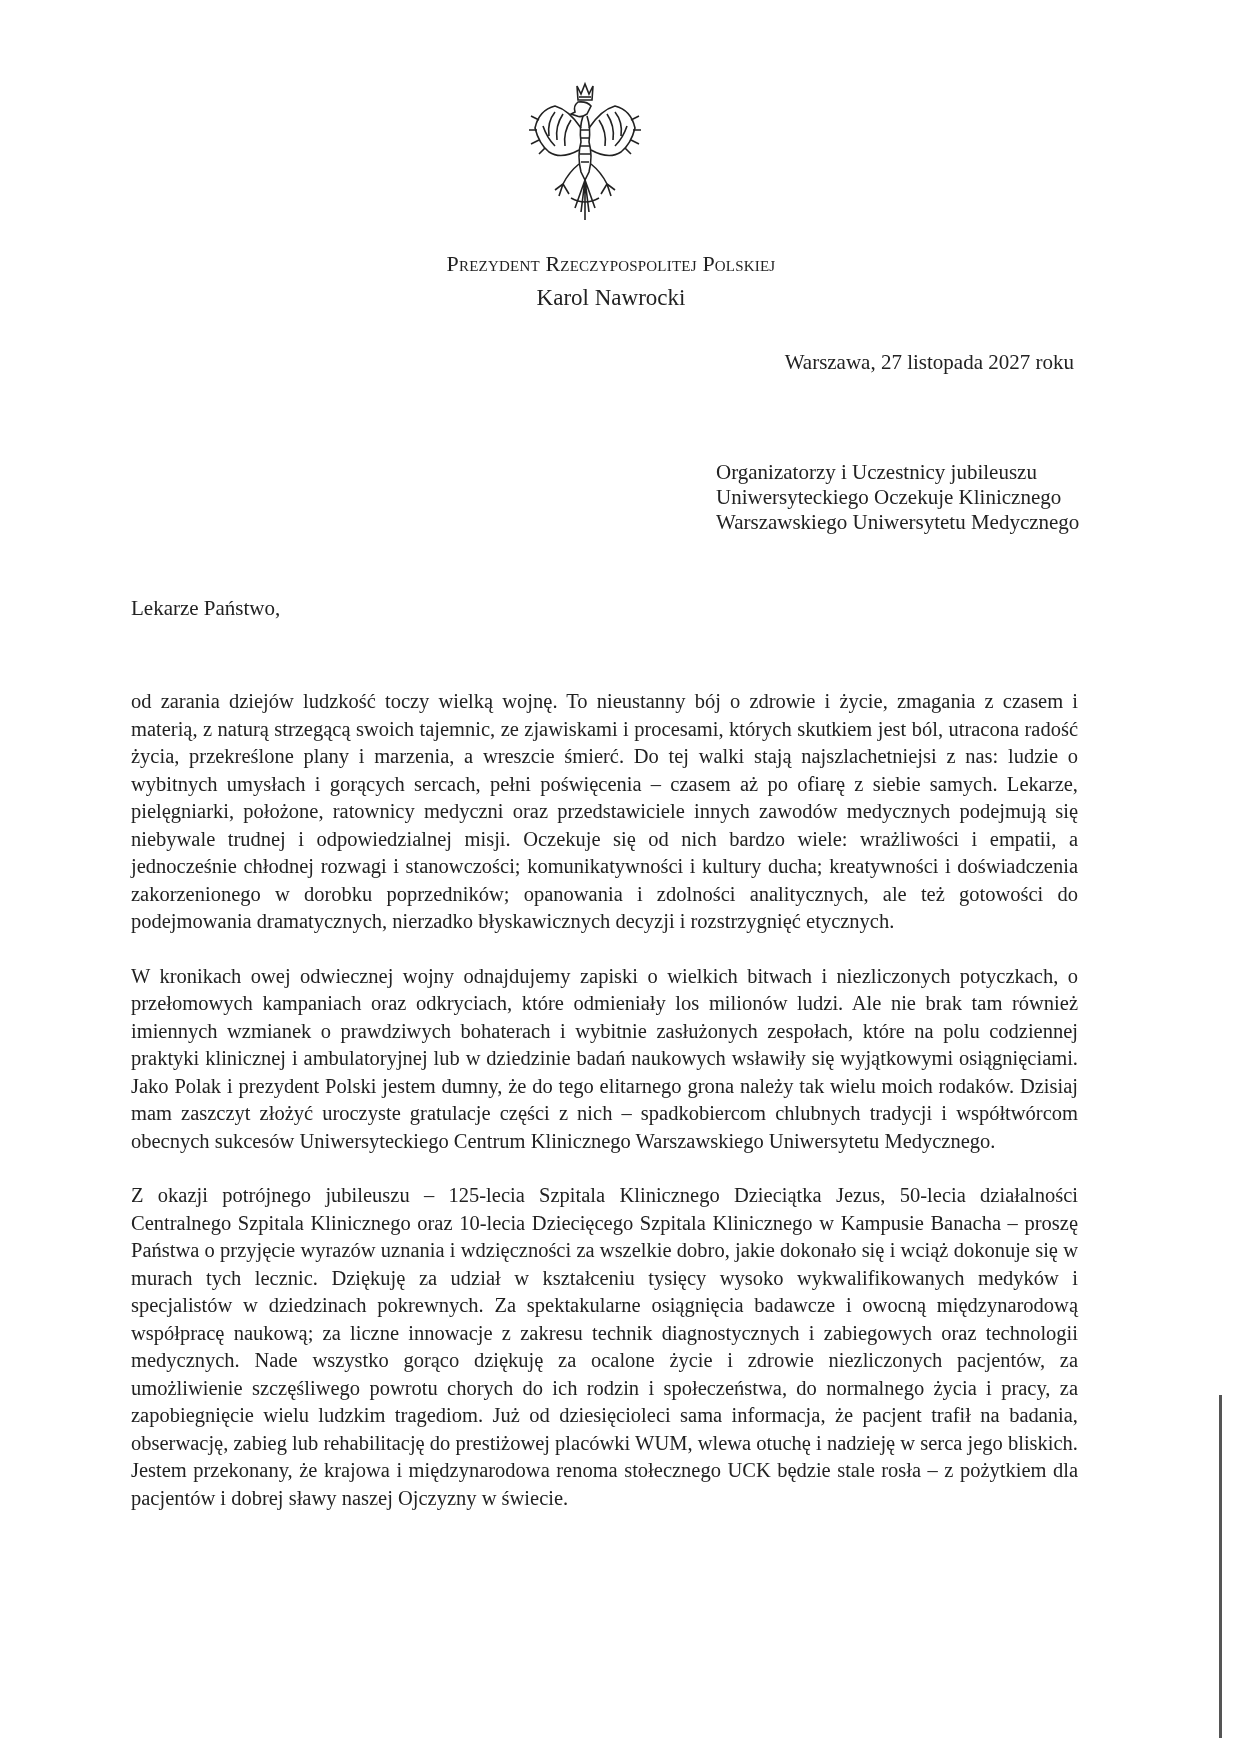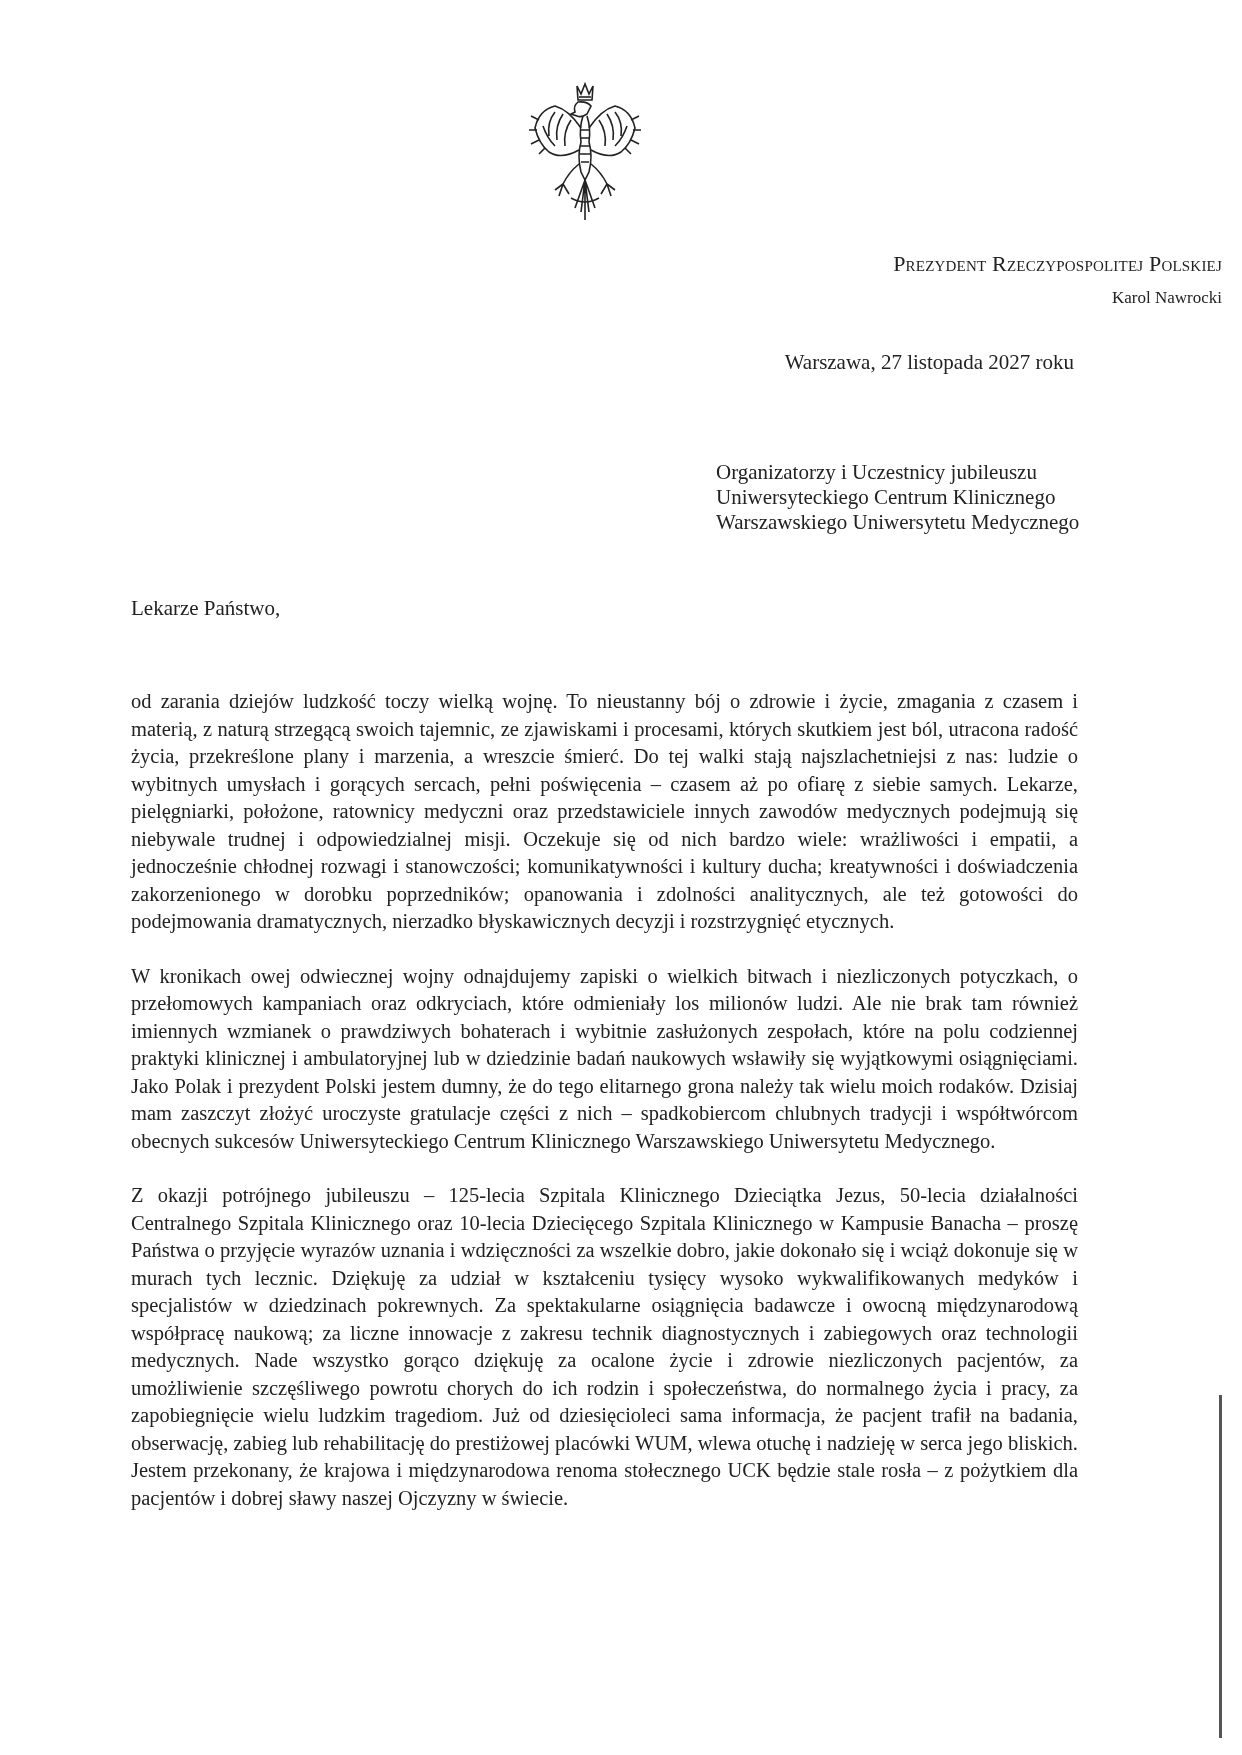--- a/index.html
+++ b/index.html
@@ -5,28 +5,28 @@
     html, body { margin: 0; padding: 0; background: #ffffff; }
     body {
       width: 1242px; height: 1755px; position: relative; overflow: hidden;
       font-family: "Liberation Serif", "DejaVu Serif", serif;
       color: #222222;
     }
     .emblem {
       position: absolute; left: 525px; top: 80px; width: 120px; height: 150px;
     }
     .header {
-      position: absolute; left: 0; right: 0; top: 248px; text-align: right;
+      position: absolute; left: 0; right: 0; top: 248px; text-align: center;
       padding-right: 20px;
     }
     .office {
       font-size: 22px; letter-spacing: 0.2px; font-variant: small-caps;
       line-height: 32px;
     }
-    .name { font-size: 17px; line-height: 32px; margin-top: 2px; }
+    .name { font-size: 23px; line-height: 32px; margin-top: 2px; }
     .date {
       position: absolute; right: 168px; top: 350px; font-size: 21px;
     }
     .recipient {
       position: absolute; left: 680px; top: 460px; font-size: 21px; line-height: 25px; margin-left: 36px;
     }
     .salutation {
       position: absolute; left: 131px; top: 596px; font-size: 21px;
     }
     .body {
@@ -73,21 +73,21 @@
 
 <div class="header">
   <div class="office">Prezydent Rzeczypospolitej Polskiej</div>
   <div class="name">Karol Nawrocki</div>
 </div>
 
 <div class="date">Warszawa, 27 listopada 2027 roku</div>
 
 <div class="recipient">
   <div>Organizatorzy i Uczestnicy jubileuszu</div>
-  <div>Uniwersyteckiego Centrum Klinicznego</div>
+  <div>Uniwersyteckiego Oczekuje Klinicznego</div>
   <div>Warszawskiego Uniwersytetu Medycznego</div>
 </div>
 
 <div class="salutation">Lekarze Państwo,</div>
 
 <div class="body">
   <p>od zarania dziejów ludzkość toczy wielką wojnę. To nieustanny bój o zdrowie i życie, zmagania z czasem i materią, z naturą strzegącą swoich tajemnic, ze zjawiskami i procesami, których skutkiem jest ból, utracona radość życia, przekreślone plany i marzenia, a wreszcie śmierć. Do tej walki stają najszlachetniejsi z nas: ludzie o wybitnych umysłach i gorących sercach, pełni poświęcenia – czasem aż po ofiarę z siebie samych. Lekarze, pielęgniarki, położone, ratownicy medyczni oraz przedstawiciele innych zawodów medycznych podejmują się niebywale trudnej i odpowiedzialnej misji. Oczekuje się od nich bardzo wiele: wrażliwości i empatii, a jednocześnie chłodnej rozwagi i stanowczości; komunikatywności i kultury ducha; kreatywności i doświadczenia zakorzenionego w dorobku poprzedników; opanowania i zdolności analitycznych, ale też gotowości do podejmowania dramatycznych, nierzadko błyskawicznych decyzji i rozstrzygnięć etycznych.</p>
   <p>W kronikach owej odwiecznej wojny odnajdujemy zapiski o wielkich bitwach i niezliczonych potyczkach, o przełomowych kampaniach oraz odkryciach, które odmieniały los milionów ludzi. Ale nie brak tam również imiennych wzmianek o prawdziwych bohaterach i wybitnie zasłużonych zespołach, które na polu codziennej praktyki klinicznej i ambulatoryjnej lub w dziedzinie badań naukowych wsławiły się wyjątkowymi osiągnięciami. Jako Polak i prezydent Polski jestem dumny, że do tego elitarnego grona należy tak wielu moich rodaków. Dzisiaj mam zaszczyt złożyć uroczyste gratulacje części z nich – spadkobiercom chlubnych tradycji i współtwórcom obecnych sukcesów Uniwersyteckiego Centrum Klinicznego Warszawskiego Uniwersytetu Medycznego.</p>
   <p>Z okazji potrójnego jubileuszu – 125-lecia Szpitala Klinicznego Dzieciątka Jezus, 50-lecia działalności Centralnego Szpitala Klinicznego oraz 10-lecia Dziecięcego Szpitala Klinicznego w Kampusie Banacha – proszę Państwa o przyjęcie wyrazów uznania i wdzięczności za wszelkie dobro, jakie dokonało się i wciąż dokonuje się w murach tych lecznic. Dziękuję za udział w kształceniu tysięcy wysoko wykwalifikowanych medyków i specjalistów w dziedzinach pokrewnych. Za spektakularne osiągnięcia badawcze i owocną międzynarodową współpracę naukową; za liczne innowacje z zakresu technik diagnostycznych i zabiegowych oraz technologii medycznych. Nade wszystko gorąco dziękuję za ocalone życie i zdrowie niezliczonych pacjentów, za umożliwienie szczęśliwego powrotu chorych do ich rodzin i społeczeństwa, do normalnego życia i pracy, za zapobiegnięcie wielu ludzkim tragediom. Już od dziesięcioleci sama informacja, że pacjent trafił na badania, obserwację, zabieg lub rehabilitację do prestiżowej placówki WUM, wlewa otuchę i nadzieję w serca jego bliskich. Jestem przekonany, że krajowa i międzynarodowa renoma stołecznego UCK będzie stale rosła – z pożytkiem dla pacjentów i dobrej sławy naszej Ojczyzny w świecie.</p>
 </div>

